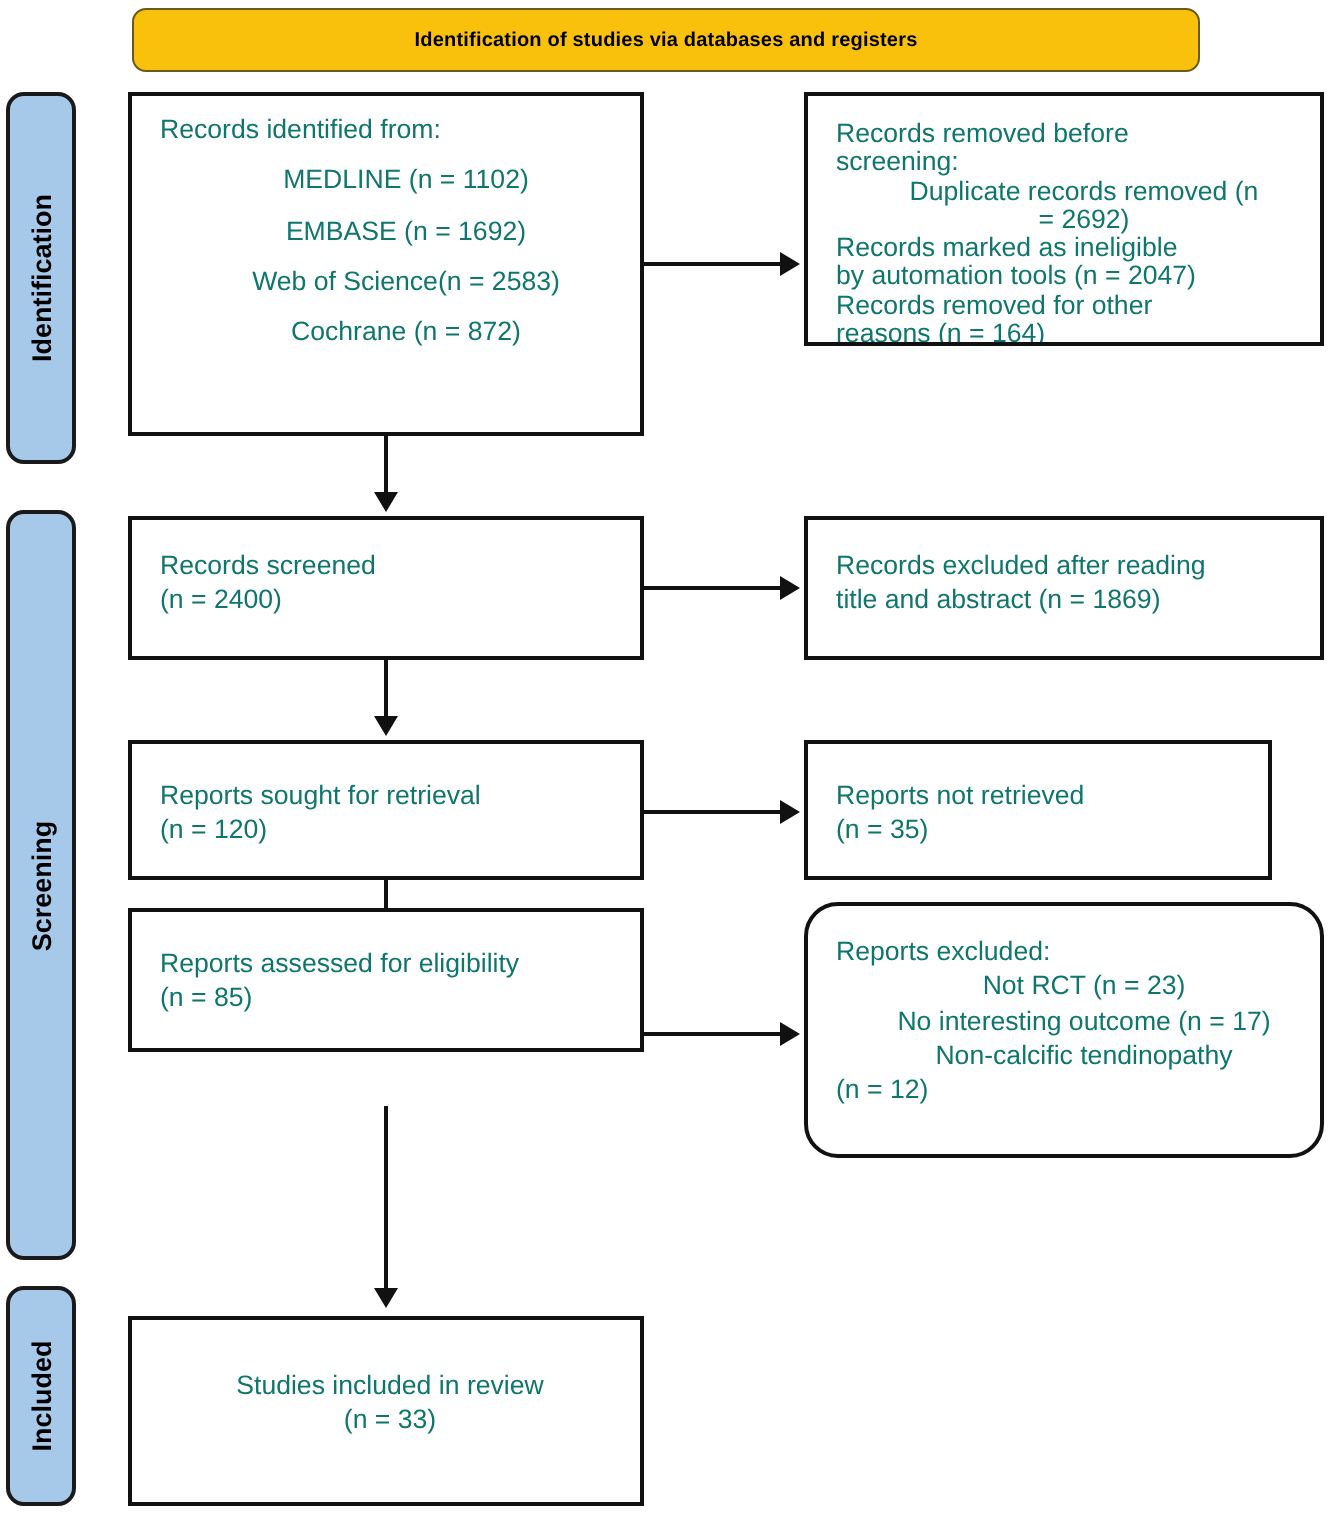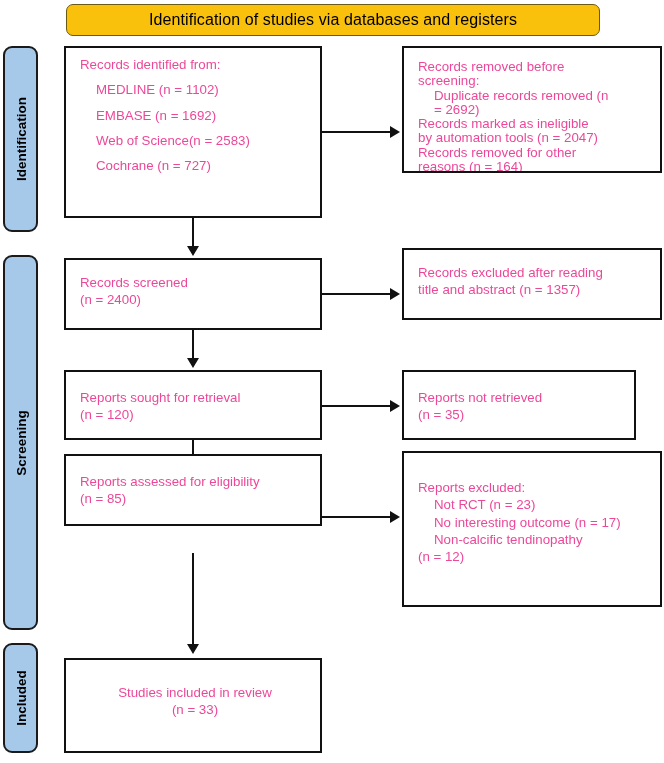--- a/index.html
+++ b/index.html
@@ -27,22 +27,22 @@
     top: 4px;
     width: 534px;
     height: 32px;
     background: #f9c00c;
     border: 1px solid #6b5a14;
     border-radius: 7px;
     box-sizing: border-box;
     display: flex;
     align-items: center;
     justify-content: center;
-    font-weight: normal;
-    font-size: 16px;
+    font-weight: bold;
+    font-size: 10px;
     letter-spacing: 0.1px;
     color: #000000;
   }
 
   
   .stage {
     position: absolute;
     left: 3px;
     width: 35px;
     background: #a6c9e9;
@@ -63,37 +63,37 @@
 
   
   .box {
     position: absolute;
     background: #ffffff;
     border: 2px solid #111111;
     box-sizing: border-box;
     padding: 10px 10px 8px 14px;
     font-size: 13.3px;
     line-height: 1.0;
-    color: #ec4899;
+    color: #0f766e;
     overflow: hidden;
   }
   .box .ln {
     display: block;
     white-space: nowrap;
   }
   
   .box.spaced .ln { margin-bottom: 12px; }
   .box.spaced .ln:last-child { margin-bottom: 0; }
   
   .box.snug .ln { margin-bottom: 4px; }
   .box.snug .ln:last-child { margin-bottom: 0; }
   
   .box.tight .ln { margin-bottom: 1px; }
   .box.tight .ln:last-child { margin-bottom: 0; }
-  .indent { padding-left: 16px; }
+  .indent { padding-left: 16px; text-align: center; }
 
   
   .hline {
     position: absolute;
     height: 0;
     border-top: 2px solid #111111;
   }
   .vline {
     position: absolute;
     width: 0;
@@ -131,21 +131,21 @@
   </div>
   <div class="stage" style="top:643px; height:110px;">
     <span class="stage-label">Included</span>
   </div>
 
   <div class="box spaced" style="left:64px; top:46px; width:258px; height:172px;">
     <span class="ln">Records identified from:</span>
     <span class="ln indent">MEDLINE (n = 1102)</span>
     <span class="ln indent">EMBASE (n = 1692)</span>
     <span class="ln indent">Web of Science(n = 2583)</span>
-    <span class="ln indent">Cochrane (n = 727)</span>
+    <span class="ln indent">Cochrane (n = 872)</span>
   </div>
 
   <div class="box tight" style="left:402px; top:46px; width:260px; height:127px; padding-top:12px;">
     <span class="ln">Records removed before</span>
     <span class="ln">screening:</span>
     <span class="ln indent">Duplicate records removed  (n</span>
     <span class="ln indent">= 2692)</span>
     <span class="ln">Records marked as ineligible</span>
     <span class="ln">by automation tools (n = 2047)</span>
     <span class="ln">Records removed for other</span>
@@ -156,23 +156,23 @@
   <div class="arrow-right" style="left:390px; top:126px;"></div>
 
   <div class="vline" style="left:192px; top:218px; height:30px;"></div>
   <div class="arrow-down" style="left:187px; top:246px;"></div>
 
   <div class="box snug" style="left:64px; top:258px; width:258px; height:72px; padding-top:16px;">
     <span class="ln">Records screened</span>
     <span class="ln">(n = 2400)</span>
   </div>
 
-  <div class="box snug" style="left:402px; top:248px; width:260px; height:72px; padding-top:16px;">
+  <div class="box snug" style="left:402px; top:258px; width:260px; height:72px; padding-top:16px;">
     <span class="ln">Records excluded after reading</span>
-    <span class="ln">title and abstract (n = 1357)</span>
+    <span class="ln">title and abstract (n = 1869)</span>
   </div>
 
   <div class="hline" style="left:322px; top:293px; width:70px;"></div>
   <div class="arrow-right" style="left:390px; top:288px;"></div>
 
   <div class="vline" style="left:192px; top:330px; height:30px;"></div>
   <div class="arrow-down" style="left:187px; top:358px;"></div>
 
   <div class="box snug" style="left:64px; top:370px; width:258px; height:70px; padding-top:19px;">
     <span class="ln">Reports sought for retrieval</span>
@@ -188,21 +188,21 @@
   <div class="arrow-right" style="left:390px; top:400px;"></div>
 
   <div class="vline" style="left:192px; top:440px; height:31px;"></div>
   <div class="arrow-down" style="left:187px; top:469px;"></div>
 
   <div class="box snug" style="left:64px; top:454px; width:258px; height:72px; padding-top:19px;">
     <span class="ln">Reports assessed for eligibility</span>
     <span class="ln">(n = 85)</span>
   </div>
 
-  <div class="box snug" style="left:402px; top:451px; width:260px; height:156px; padding-top:28px;">
+  <div class="box snug" style="left:402px; top:451px; width:260px; height:128px; padding-top:16px;border-radius:17px;">
     <span class="ln">Reports excluded:</span>
     <span class="ln indent">Not RCT (n = 23)</span>
     <span class="ln indent">No interesting outcome (n = 17)</span>
     <span class="ln indent">Non-calcific tendinopathy</span>
     <span class="ln">(n = 12)</span>
   </div>
 
   <div class="hline" style="left:322px; top:516px; width:70px;"></div>
   <div class="arrow-right" style="left:390px; top:511px;"></div>
 

